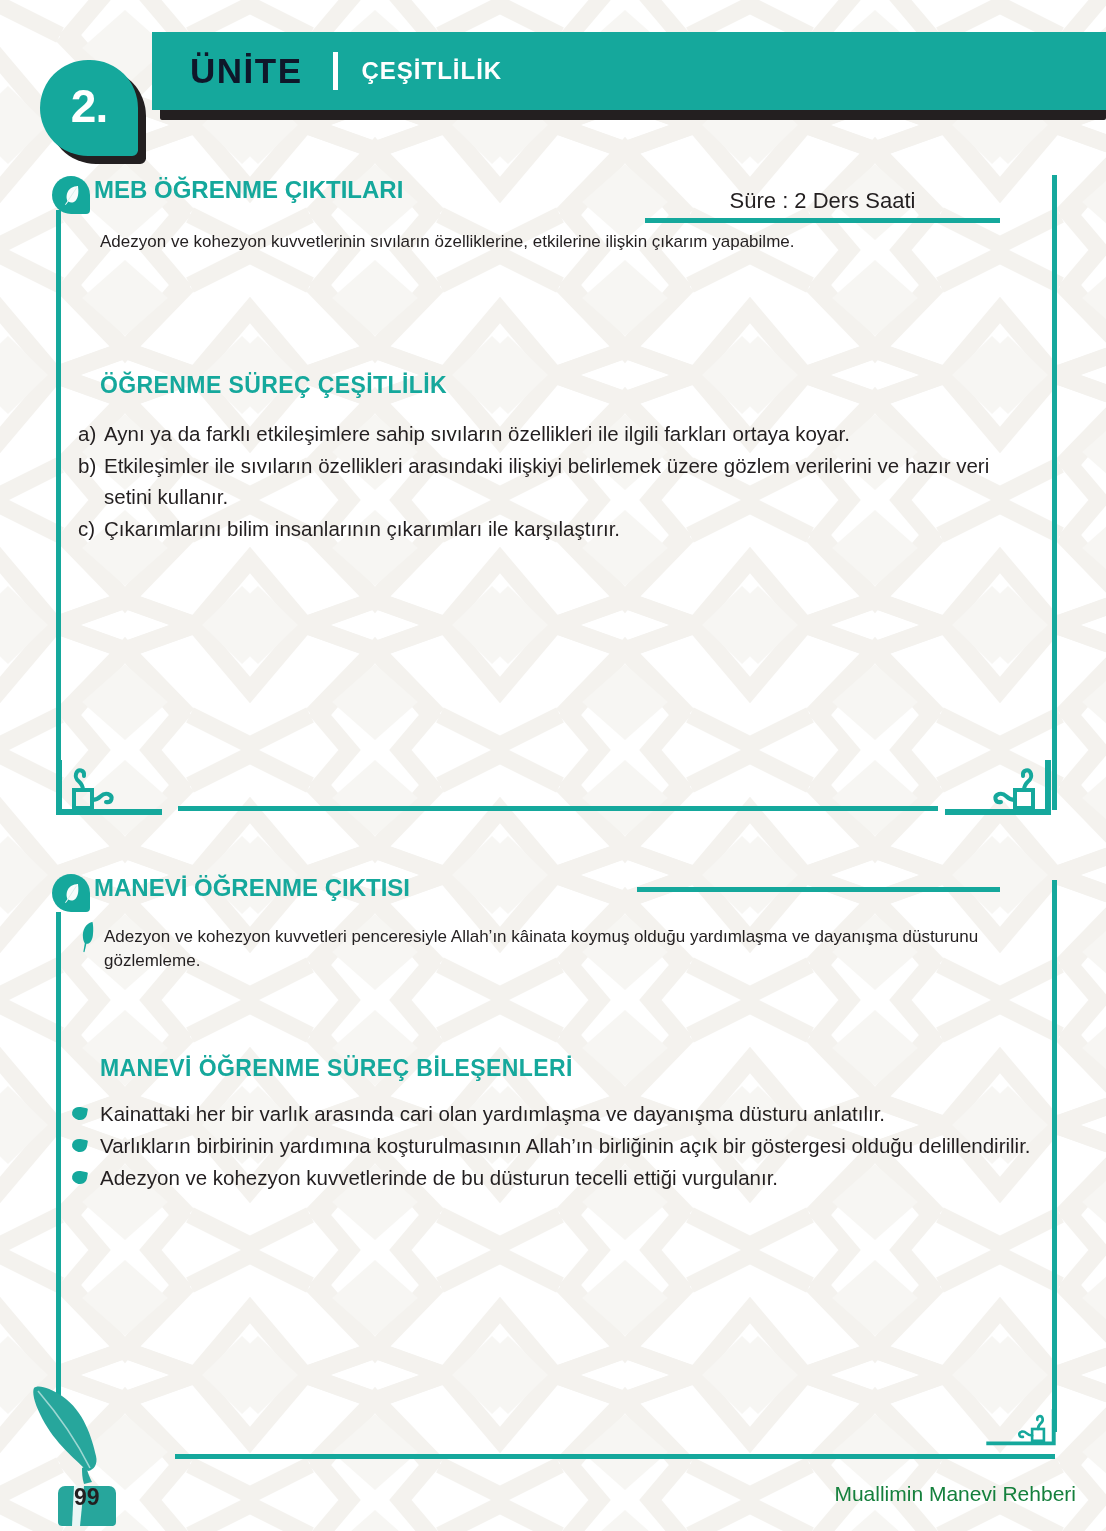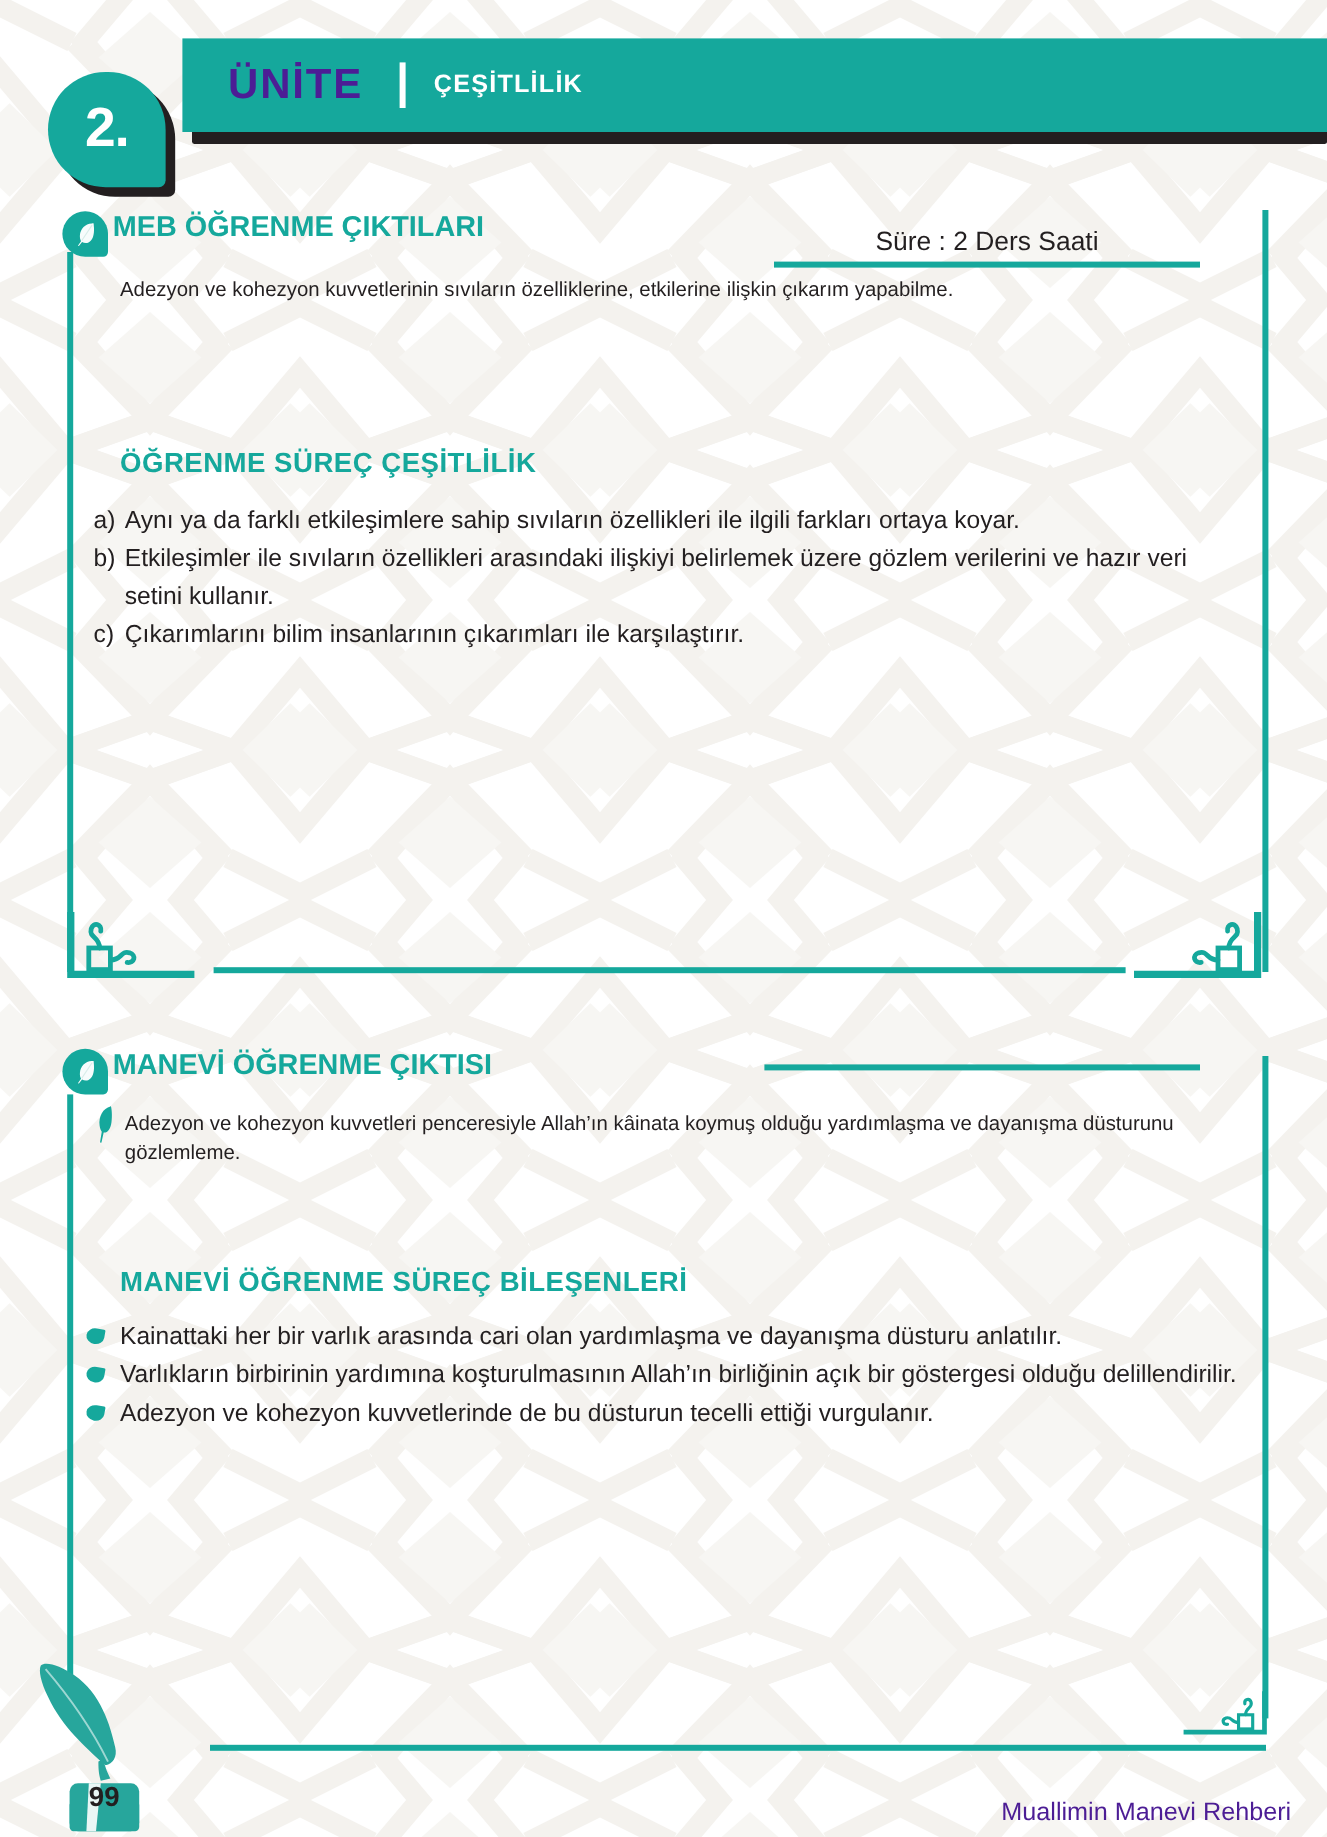--- a/index.html
+++ b/index.html
@@ -49,34 +49,34 @@
     width: 954px; height: 78px;
     background: #15a89c;
   }
   .banner-inner {
     display: flex;
     align-items: center;
     height: 78px;
     padding-left: 38px;
   }
   .banner-title {
-    color: #4c1d95;
+    color: #0f172a;
     font-size: 35px;
     font-weight: bold;
     letter-spacing: 1.5px;
   }
   .banner-divider {
     width: 5px;
     height: 38px;
     background: #ffffff;
     margin: 0 24px 0 30px;
   }
   .banner-subtitle {
     color: #ffffff;
-    font-size: 21px;
+    font-size: 24px;
     font-weight: bold;
     letter-spacing: 1px;
   }
 
   .badge-shadow {
     position: absolute;
     left: 48px; top: 36px;
     width: 98px; height: 96px;
     background: #231f20;
     border-radius: 50px 50px 6px 50px;
@@ -213,24 +213,23 @@
     position: absolute;
     left: 175px; top: 1454px;
     width: 880px; height: 5px;
     background: #15a89c;
     z-index: 4;
   }
   .footer-note {
     position: absolute;
     right: 30px; top: 1482px;
     font-size: 21px;
-    color: #4c1d95;
+    color: #15803d;
     z-index: 5;
     white-space: nowrap;
-    margin-top: 17px;
   }
   .page-num {
     position: absolute;
     left: 74px; top: 1484px;
     font-size: 23px;
     font-weight: bold;
     color: #231f20;
     z-index: 7;
   }
   .quill-foot { position: absolute; left: 28px; top: 1382px; z-index: 6; }

